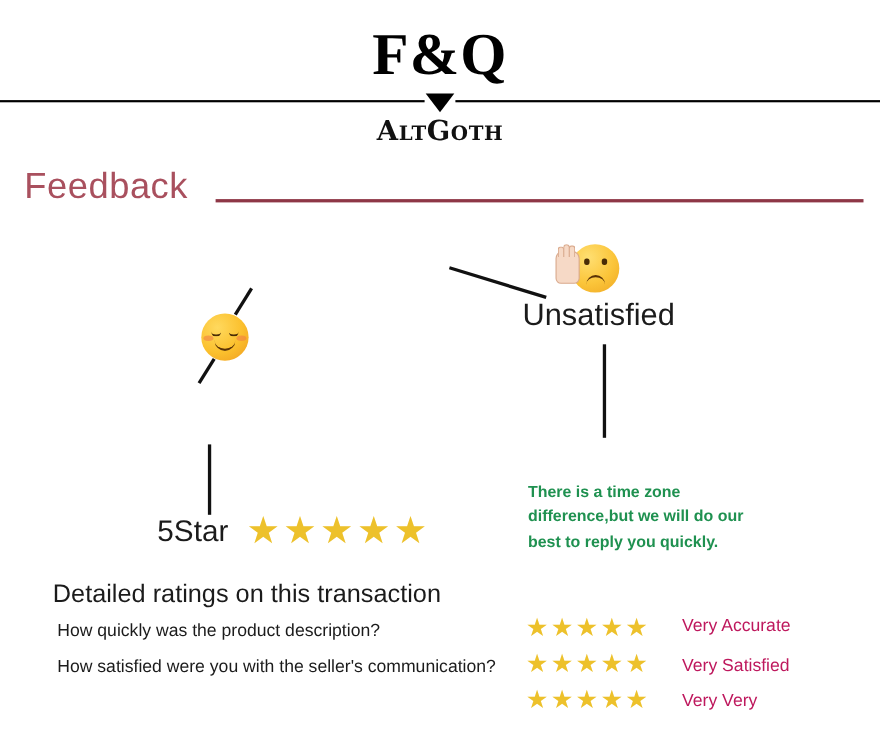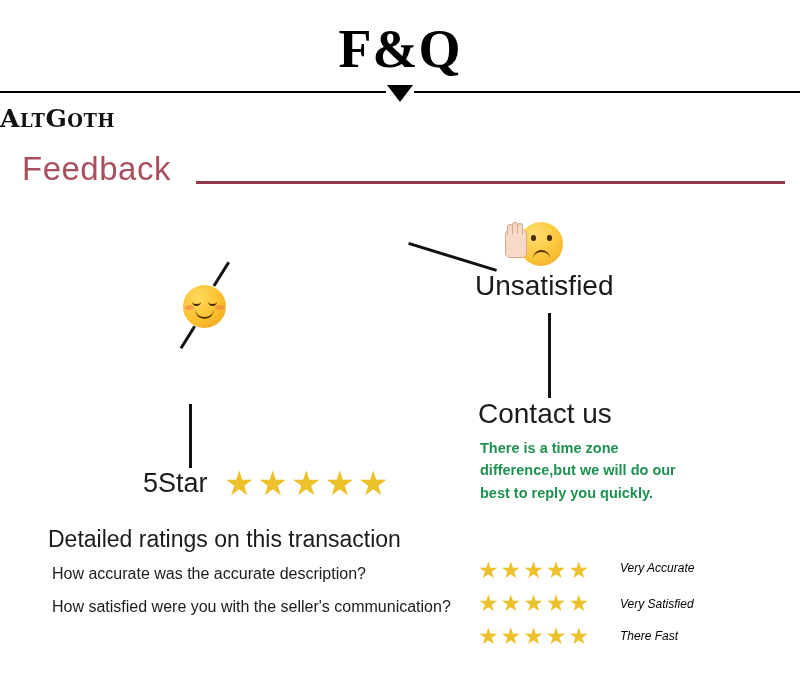--- a/index.html
+++ b/index.html
@@ -57,20 +57,21 @@
     height: 0;
     border-left: 13px solid transparent;
     border-right: 13px solid transparent;
     border-top: 17px solid #000000;
   }
   .hdr-brand {
     position: absolute;
     left: 0;
     top: 104px;
     width: 800px;
+    text-align: center;
     font-family: "DejaVu Serif", "Liberation Serif", serif;
     font-weight: 700;
     font-size: 25px;
     color: #111111;
     letter-spacing: 0.5px;
     font-variant: small-caps;
   }
 
   
   .fb-title {
@@ -268,23 +269,22 @@
   .rq1 { top: 598px; }
   .rq2 { top: 631px; }
 
   .rating-stars-0 { left: 478px; top: 559px; }
   .rating-stars-1 { left: 478px; top: 592px; }
   .rating-stars-2 { left: 478px; top: 625px; }
 
   .rating-label {
     position: absolute;
     left: 620px;
-    font-size: 12px;
-    font-style: italic;
-    color: #000000;
+    font-size: 16px;
+    color: #be185d;
     white-space: nowrap;
   }
   .rl0 { top: 561px; }
   .rl1 { top: 597px; }
   .rl2 { top: 629px; }
 </style>
 </head>
 <body>
 
 <div id="page">
@@ -320,32 +320,31 @@
     <span class="mouth"></span>
   </div>
   <div class="hand">
     <span class="finger f1"></span>
     <span class="finger f2"></span>
     <span class="finger f3"></span>
   </div>
 
   <div class="node node-unsat">Unsatisfied</div>
 
-  <div class="node node-contact">Contact us</div>
   <div class="contact-note">There is a time zone difference,but we will do our best to reply you quickly.</div>
 
   <div class="node node-5star">5Star</div>
   <div class="stars stars-5star">★★★★★</div>
 
   <div class="ratings-title">Detailed ratings on this transaction</div>
 
-  <div class="rating-q rq0">How accurate was the accurate description?</div>
+  <div class="rating-q rq0">How quickly was the product description?</div>
   <div class="stars stars-row rating-stars-0">★★★★★</div>
   <div class="rating-label rl0">Very Accurate</div>
 
   <div class="rating-q rq1">How satisfied were you with the seller's communication?</div>
   <div class="stars stars-row rating-stars-1">★★★★★</div>
   <div class="rating-label rl1">Very Satisfied</div>
 
   <div class="stars stars-row rating-stars-2">★★★★★</div>
-  <div class="rating-label rl2">There Fast</div>
+  <div class="rating-label rl2">Very Very</div>
 
 </div>
 
 </body></html>

